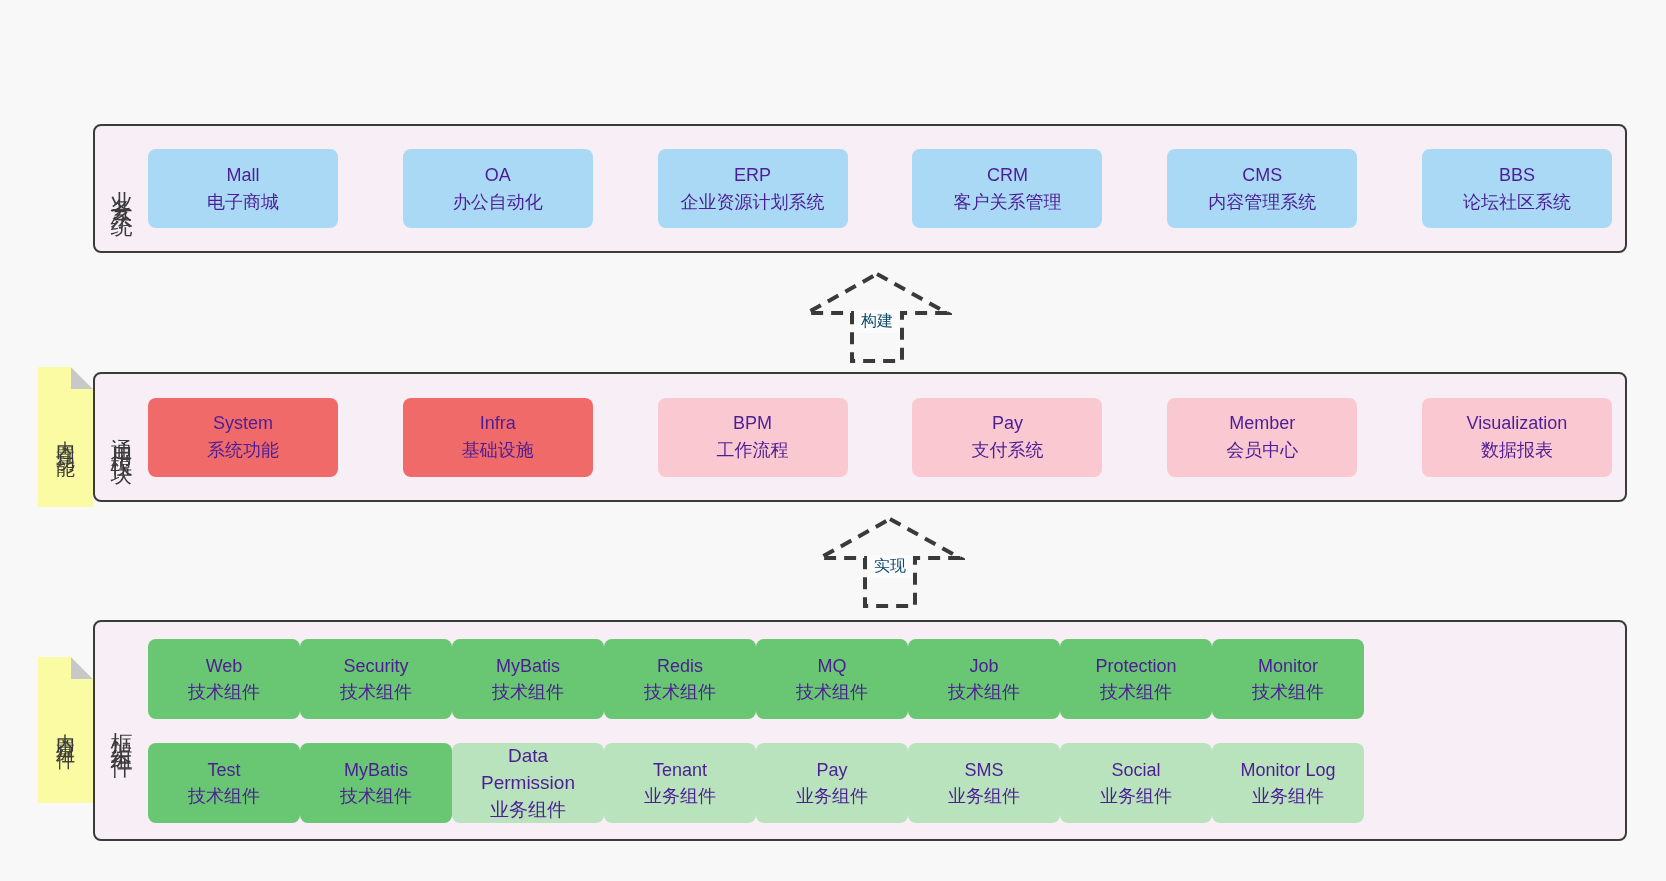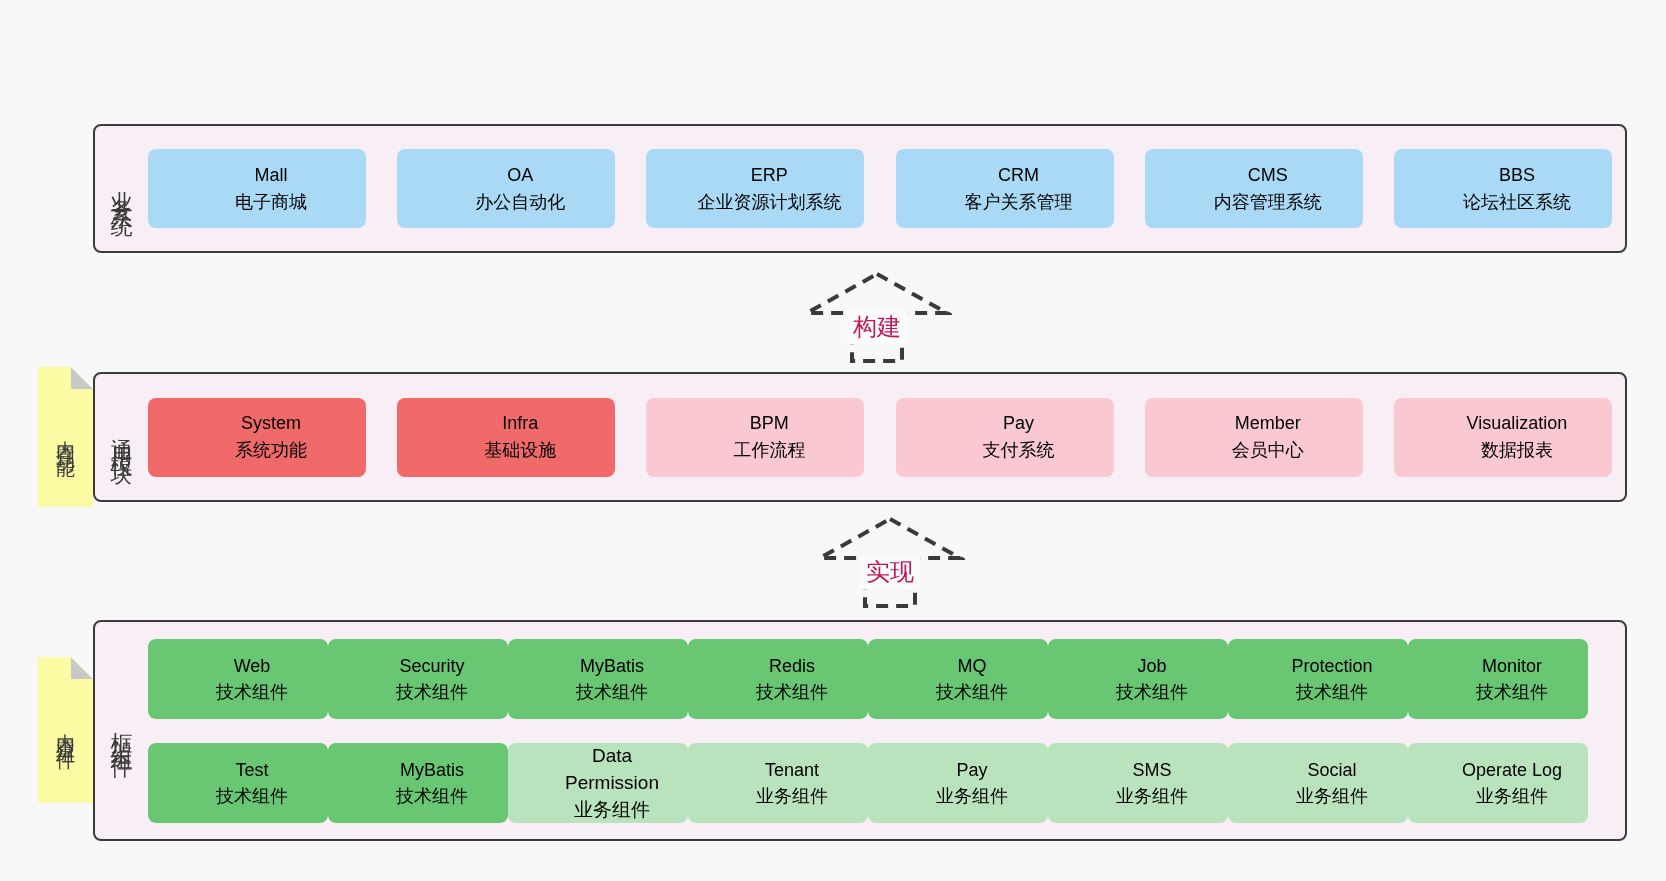--- a/index.html
+++ b/index.html
@@ -43,41 +43,41 @@
     display:flex;flex-direction:column;justify-content:center;gap:24px;
   }
   .boxes-row{
     width:100%;display:flex;justify-content:flex-start;
   }
   
   .box{
     border-radius:8px;
     display:flex;flex-direction:column;align-items:center;justify-content:center;
     text-align:center;
-    font-size:18px;line-height:27px;color:#000000;padding-left:28px;
+    font-size:18px;line-height:27px;color:#4c1d95;
   }
   .w6{width:190px;height:79px;}
   .w8{width:152px;height:80px;line-height:26px;}
   .compact{line-height:27px;font-size:19px;}
   .blue{background:#a9d9f5;}
   .red{background:#f16a6a;}
   .pink{background:#f9c8d1;}
   .gdark{background:#69c672;}
   .glight{background:#b9e3bd;}
   .en{white-space:pre-line;}
 
   
   .arrow{position:absolute;width:150px;height:95px;}
   #arrow-build{left:802px;top:270px;}
   #arrow-implement{left:815px;top:515px;}
   .arrow svg{display:block;width:150px;height:95px;}
   .arrow-label{
     position:absolute;left:50%;top:40px;transform:translateX(-50%);
     background:#fcfcfc;padding:1px 6px;
-    font-size:24px;color:#be185d;white-space:nowrap;
+    font-size:16px;color:#0c4a6e;white-space:nowrap;
   }
 
   
   .note{
     position:absolute;left:38px;width:55px;
     background:#fbfba3;
     clip-path:polygon(0 0,calc(100% - 22px) 0,100% 22px,100% 100%,0 100%);
     display:flex;align-items:center;justify-content:center;
   }
   #note-functions{top:367px;height:140px;}
@@ -249,20 +249,20 @@
         </div>
         <div class="box w8 glight">
           <span class="en">SMS</span>
           <span class="zh">业务组件</span>
         </div>
         <div class="box w8 glight">
           <span class="en">Social</span>
           <span class="zh">业务组件</span>
         </div>
         <div class="box w8 glight">
-          <span class="en">Operate Log</span>
+          <span class="en">Monitor Log</span>
           <span class="zh">业务组件</span>
         </div>
       </div>
     </div>
   </section>
 
 </div>
 
 </body></html>

